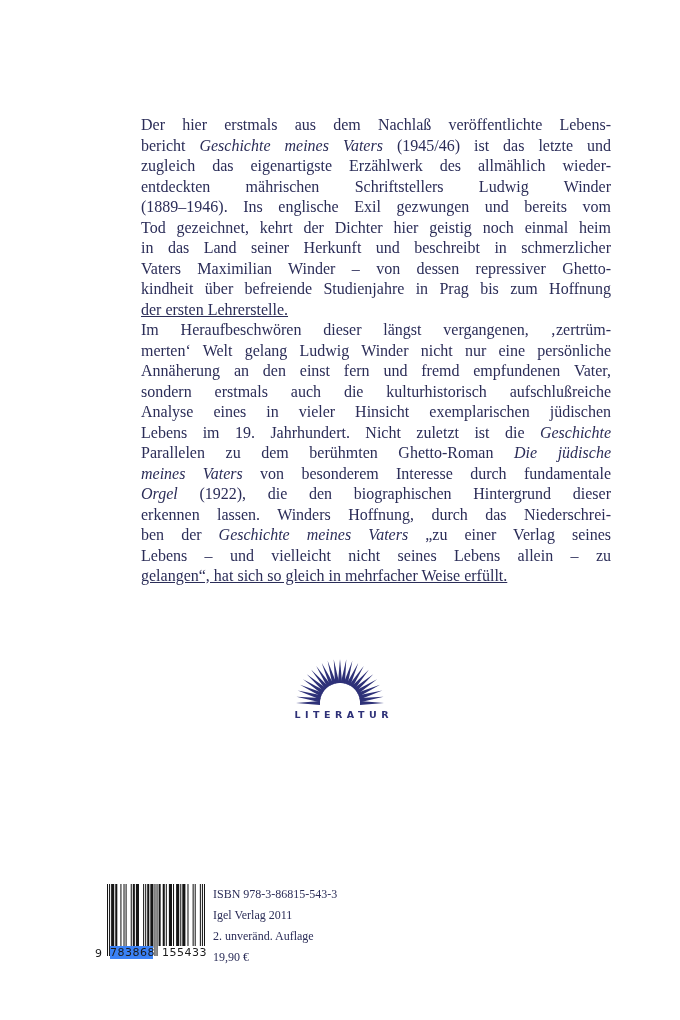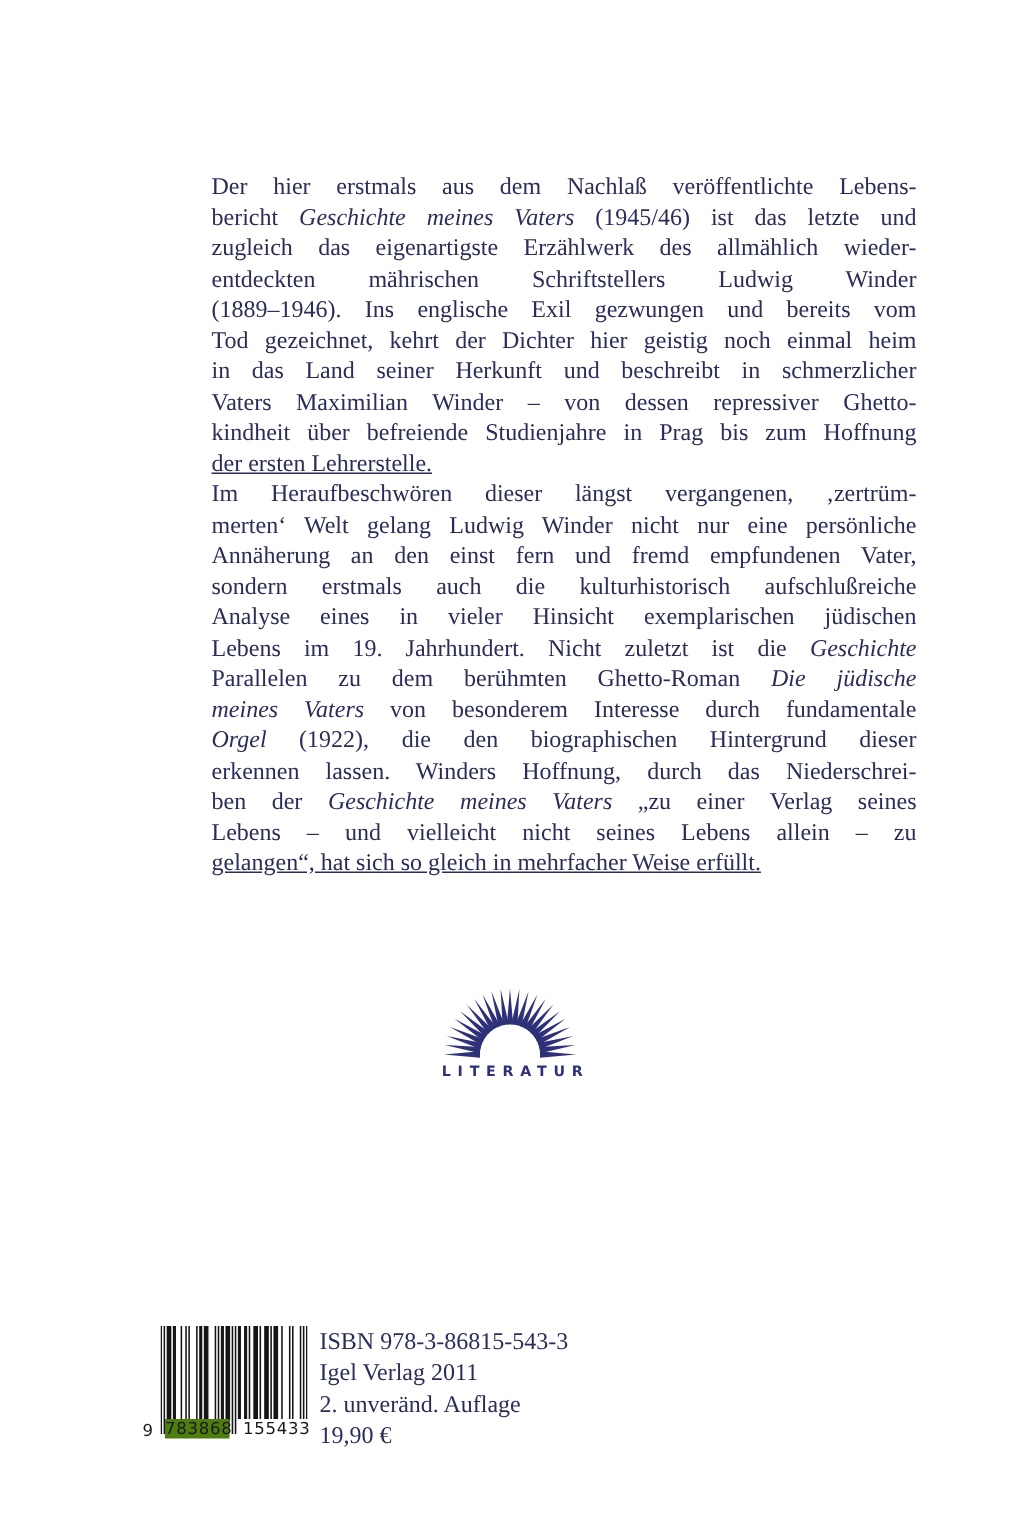--- a/index.html
+++ b/index.html
@@ -54,29 +54,29 @@
     position: absolute;
     left: 94px; top: 884px; width: 116px; height: 86px;
   }
   .barcode svg { position: absolute; left: 13px; top: 0; }
   .bc-digits {
     position: absolute; left: 0; top: 62px; width: 116px; height: 14px;
     font-family: "DejaVu Sans", "Liberation Sans", sans-serif;
     font-size: 11px; color: #1a1a1a;
   }
   .bc-first { position: absolute; left: 1px; top: 1px; }
-  .bc-left  { position: absolute; left: 16px; width: 43px; text-align: center; background: #4d7c0f; letter-spacing: 0.5px; }
+  .bc-left  { position: absolute; left: 16px; width: 43px; text-align: center; background: #3b82f6; letter-spacing: 0.5px; }
   .bc-right { position: absolute; left: 64px; width: 53px; text-align: center; background: #fff; letter-spacing: 0.5px; }
 
   
   .imprint {
     position: absolute;
     left: 213px; top: 884px;
     color: #2b2d58;
-    font-size: 16px;
+    font-size: 12px;
     line-height: 21px;
     white-space: nowrap;
   }
 </style>
 </head>
 <body>
 
 <div class="text-block">
     <div class="line"><span>Der hier erstmals aus dem Nachlaß veröffentlichte Lebens-</span></div>
     <div class="line"><span>bericht </span><em>Geschichte meines Vaters</em><span> (1945/46) ist das letzte und</span></div>

